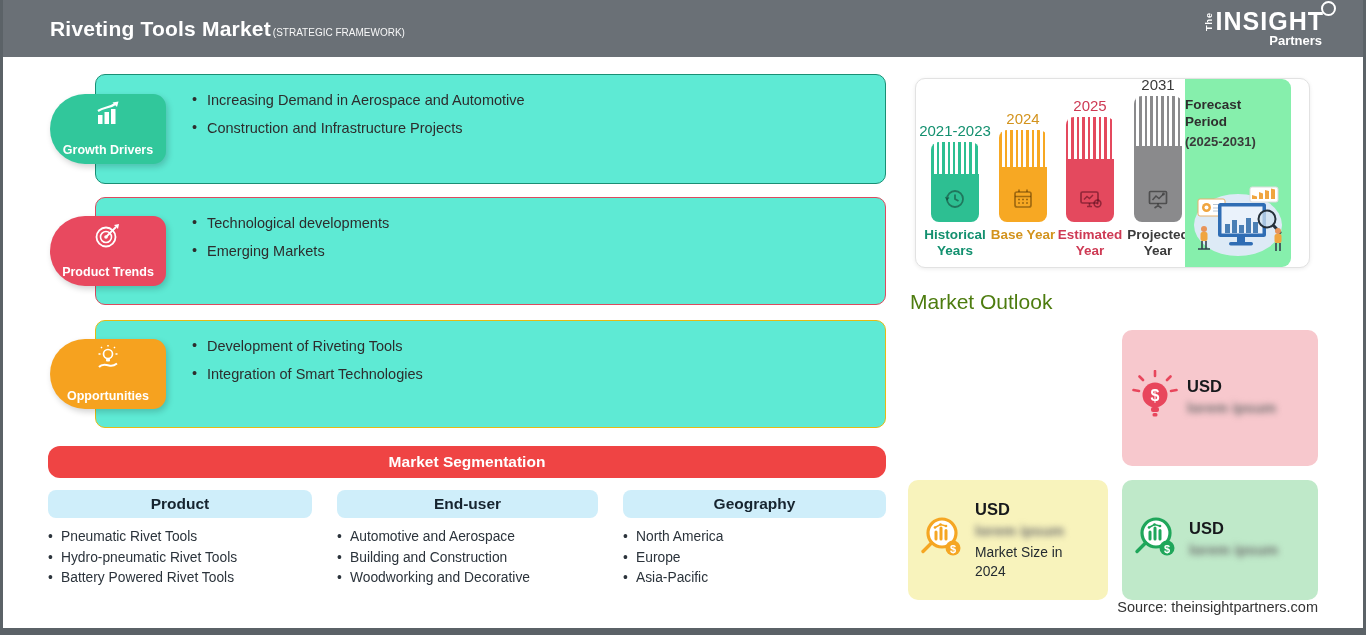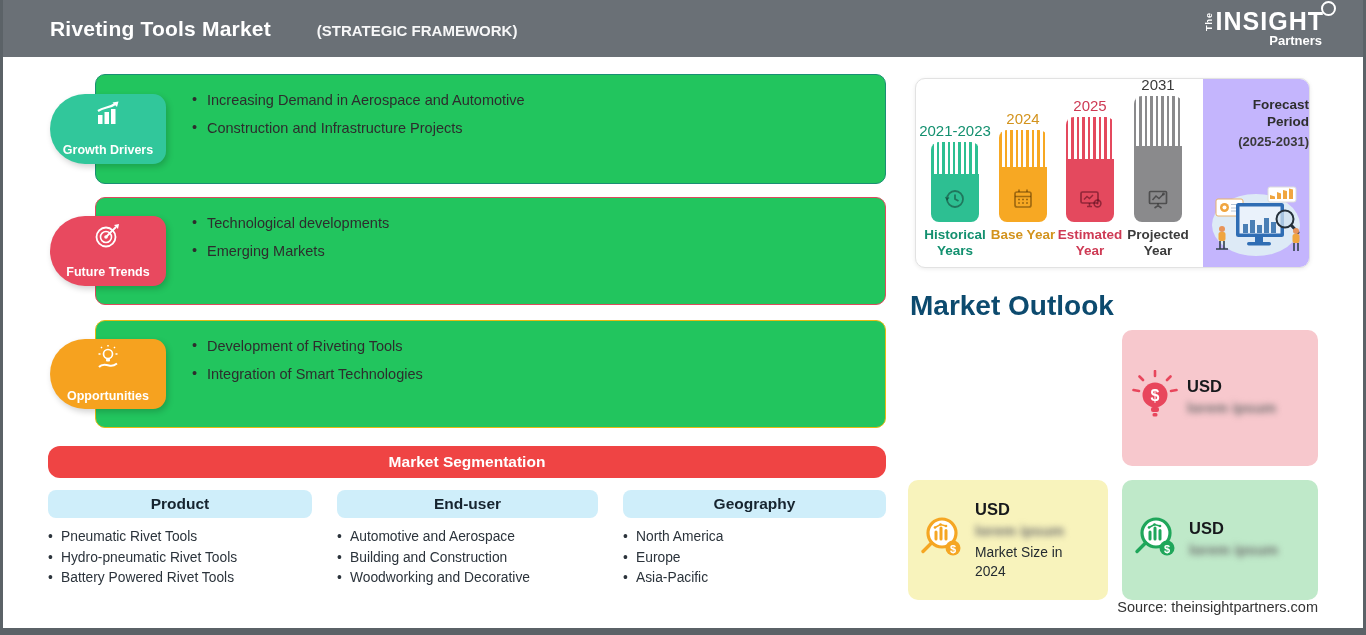--- a/index.html
+++ b/index.html
@@ -9,32 +9,32 @@
   
   .edge-left  { position:absolute; left:0; top:0; bottom:0; width:3px;  background:#5b6267; }
   .edge-right { position:absolute; right:0; top:0; bottom:0; width:3px; background:#5b6267; }
   .edge-bottom{ position:absolute; left:0; right:0; bottom:0; height:7px; background:#5b6267; }
 
   
   .header { position:absolute; top:0; left:0; right:0; height:57px; background:#6a7076;
             display:flex; align-items:center; padding:0 42px 0 50px; }
   .title-wrap { display:flex; align-items:baseline; gap:2px; color:#fff; }
   .page-title { font-size:21px; font-weight:bold; letter-spacing:0.2px; }
-  .page-subtitle { font-size:15px; font-weight:bold; opacity:0.95;margin-left:44px; }
+  .page-subtitle { font-size:10px; font-weight:normal; opacity:0.95; }
   .logo { margin-left:auto; color:#fff; display:flex; align-items:flex-start; }
   .logo-the { writing-mode:vertical-rl; transform:rotate(180deg); font-size:9px; font-weight:bold;
               letter-spacing:1px; margin-right:2px; margin-top:3px; }
   .logo-right { display:flex; flex-direction:column; align-items:flex-end; position:relative; }
   .logo-main { font-size:25px; font-weight:bold; letter-spacing:1px; line-height:1; }
   .logo-circle { position:absolute; top:-8px; right:-12px; width:15px; height:15px;
                  border:2.5px solid #fff; border-radius:50%; background:transparent; }
   .logo-partners { font-size:13px; font-weight:bold; margin-top:-1px; margin-right:2px; }
 
   
-  .fw-box { position:absolute; left:95px; width:791px; border-radius:10px; background:#22c55e; }
+  .fw-box { position:absolute; left:95px; width:791px; border-radius:10px; background:#5eead4; }
   .fw-box.b1 { top:74px;  height:110px; border:1.6px solid #1a8f74; }
   .fw-box.b2 { top:197px; height:108px; border:1.6px solid #dc4b5f; }
   .fw-box.b3 { top:320px; height:108px; border:1.6px solid #e6ba14; }
   .fw-list { list-style:none; padding:17px 24px 0 96px; }
   .fw-list li { position:relative; padding-left:15px; font-size:14.5px; color:#2d2d2d; margin-bottom:12px; }
   .fw-list li::before { content:"•"; position:absolute; left:0; top:-1px; color:#2d2d2d; }
 
   .fw-badge { position:absolute; left:50px; width:116px; height:70px; color:#fff;
               border-radius:38px 14px 14px 38px; display:flex; flex-direction:column;
               align-items:center; justify-content:center; gap:12px; z-index:3;
@@ -54,22 +54,22 @@
   .seg-col.c3 { left:623px; width:263px; }
   .seg-head { background:#cfeefa; border-radius:8px; height:28px; display:flex; align-items:center;
               justify-content:center; font-size:15.5px; font-weight:bold; color:#16242f; }
   .seg-list { list-style:none; margin-top:9px; }
   .seg-list li { position:relative; padding-left:13px; font-size:13.8px; color:#2b333b; line-height:20.5px; }
   .seg-list li::before { content:"•"; position:absolute; left:0; color:#2b333b; }
 
   
   .timeline-card { position:absolute; left:915px; top:78px; width:395px; height:190px; background:#fff;
                    border:1px solid #e2e2e2; border-radius:10px; box-shadow:0 1px 4px rgba(0,0,0,0.08); }
-  .forecast-panel { position:absolute; right:0; top:0; width:106px; height:100%; background:#c4b5fd;
-                    border-radius:0 9px 9px 0; text-align:right; padding-top:17px; }
+  .forecast-panel { position:absolute; right:18px; top:0; width:106px; height:100%; background:#86efac;
+                    border-radius:0 9px 9px 0; text-align:left; padding-top:17px; }
   .forecast-line { font-size:13.5px; font-weight:bold; color:#2e2e2e; line-height:17px; }
   .forecast-range { font-size:13px; font-weight:bold; color:#3a3a3a; margin-top:4px; }
   .forecast-illo { position:absolute; bottom:4px; left:50%; transform:translateX(-50%); }
 
   .tl-wrap { position:absolute; bottom:45px; width:48px; }
   .tl-wrap.tlb1 { left:15px; }  .tl-wrap.tlb2 { left:83px; }
   .tl-wrap.tlb3 { left:150px; } .tl-wrap.tlb4 { left:218px; }
   .tl-bar { width:48px; border-radius:8px; overflow:hidden; display:flex; flex-direction:column; }
   .tlb1 .tl-bar { height:80px; }  .tlb2 .tl-bar { height:92px; }
   .tlb3 .tl-bar { height:105px; } .tlb4 .tl-bar { height:126px; }
@@ -87,21 +87,21 @@
   .tl-year { position:absolute; bottom:calc(100% + 3px); left:-21px; width:90px; text-align:center;
              font-size:15px; font-weight:normal; }
   .tl-label { position:absolute; top:calc(100% + 5px); left:-21px; width:90px; text-align:center;
               font-size:13.5px; font-weight:bold; line-height:16px; }
   .tlb1 .tl-year, .tlb1 .tl-label { color:#13906f; }
   .tlb2 .tl-year, .tlb2 .tl-label { color:#d3931d; }
   .tlb3 .tl-year, .tlb3 .tl-label { color:#ce3a54; }
   .tlb4 .tl-year, .tlb4 .tl-label { color:#3b3b3b; }
 
   
-  .outlook-title { position:absolute; left:910px; top:290px; font-size:28px; font-weight:bold; color:#0c4a6e; }
+  .outlook-title { position:absolute; left:910px; top:290px; font-size:21px; font-weight:normal; color:#4d7c0f; }
   .ocard { position:absolute; border-radius:10px; display:flex; align-items:center; gap:9px; padding:0 12px 0 10px; }
   .ocard.k1 { left:908px;  top:330px; width:200px; height:136px; background:#d4e7f2; }
   .ocard.k2 { left:1122px; top:330px; width:196px; height:136px; background:#f7c8cd; }
   .ocard.k3 { left:908px;  top:480px; width:200px; height:120px; background:#f8f3bc; }
   .ocard.k4 { left:1122px; top:480px; width:196px; height:120px; background:#bfe9c9; }
   .ocard .icon-box { flex:0 0 auto; }
   .ocard .txt { display:flex; flex-direction:column; }
   .cagr-value { font-size:30px; font-weight:bold; color:#26292d; line-height:32px; }
   .cagr-label { font-size:14.5px; color:#3c434b; margin-top:2px; }
   .usd { font-size:16.5px; font-weight:bold; color:#17191c; }
@@ -164,21 +164,21 @@
   <div class="fw-badge g2">
     <span>
       <svg width="30" height="26" viewBox="0 0 30 26">
         <circle cx="13" cy="14" r="9.5" stroke="#fff" stroke-width="1.8" fill="none"></circle>
         <circle cx="13" cy="14" r="5.5" stroke="#fff" stroke-width="1.6" fill="none"></circle>
         <circle cx="13" cy="14" r="1.8" fill="#fff"></circle>
         <path d="M13 14 L23 4" stroke="#fff" stroke-width="1.8"></path>
         <path d="M21 2 L26 1 L25 6 Z" fill="#fff"></path>
       </svg>
     </span>
-    <span class="badge-label">Future Trends</span>
+    <span class="badge-label">Product Trends</span>
   </div>
   <div class="fw-badge g3">
     <span>
       <svg width="30" height="28" viewBox="0 0 30 28">
         <circle cx="15" cy="9" r="4.5" stroke="#fff" stroke-width="1.7" fill="none"></circle>
         <rect x="13" y="13.5" width="4" height="3" rx="1" fill="#fff"></rect>
         <path d="M15 1.5 L15 0 M9 3 L8 2 M21 3 L22 2 M7.5 9 L5.5 9 M22.5 9 L24.5 9" stroke="#fff" stroke-width="1.5"></path>
         <path d="M6 22 C 9 18.5, 13 19.5, 16 20.5 C 19 21.5, 22 20, 24 18.5" stroke="#fff" stroke-width="2" fill="none"></path>
       </svg>
     </span>

